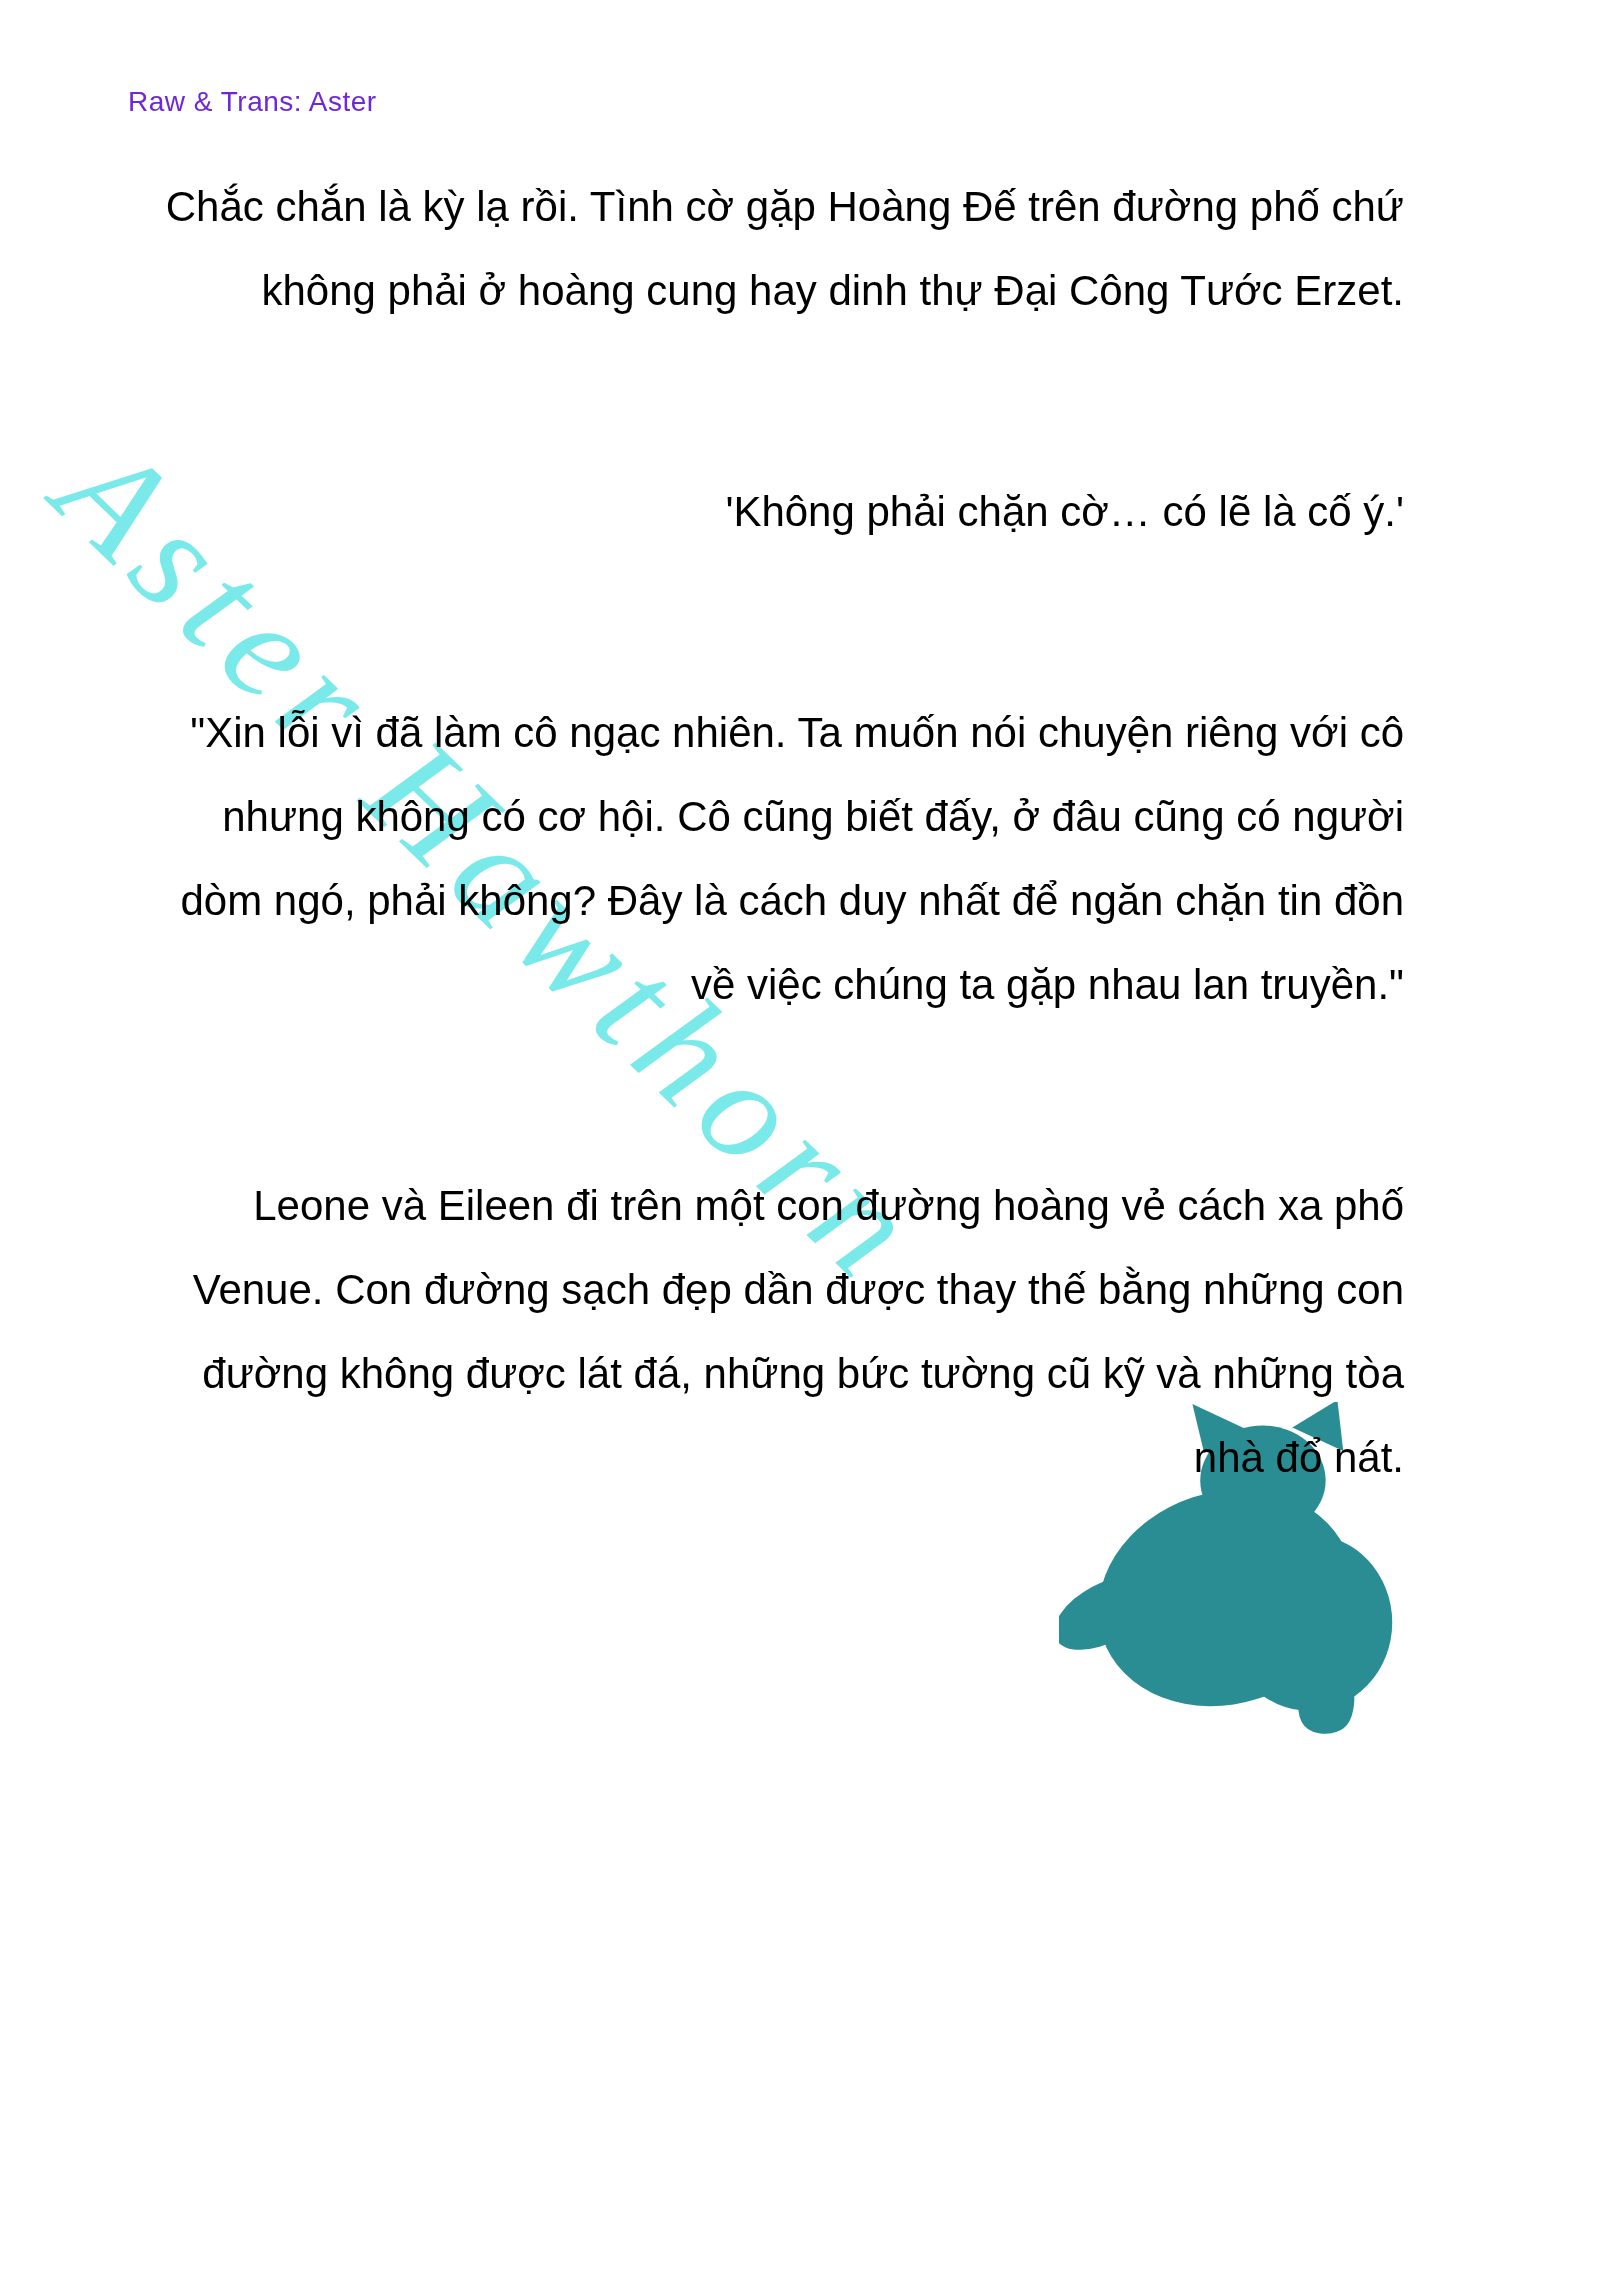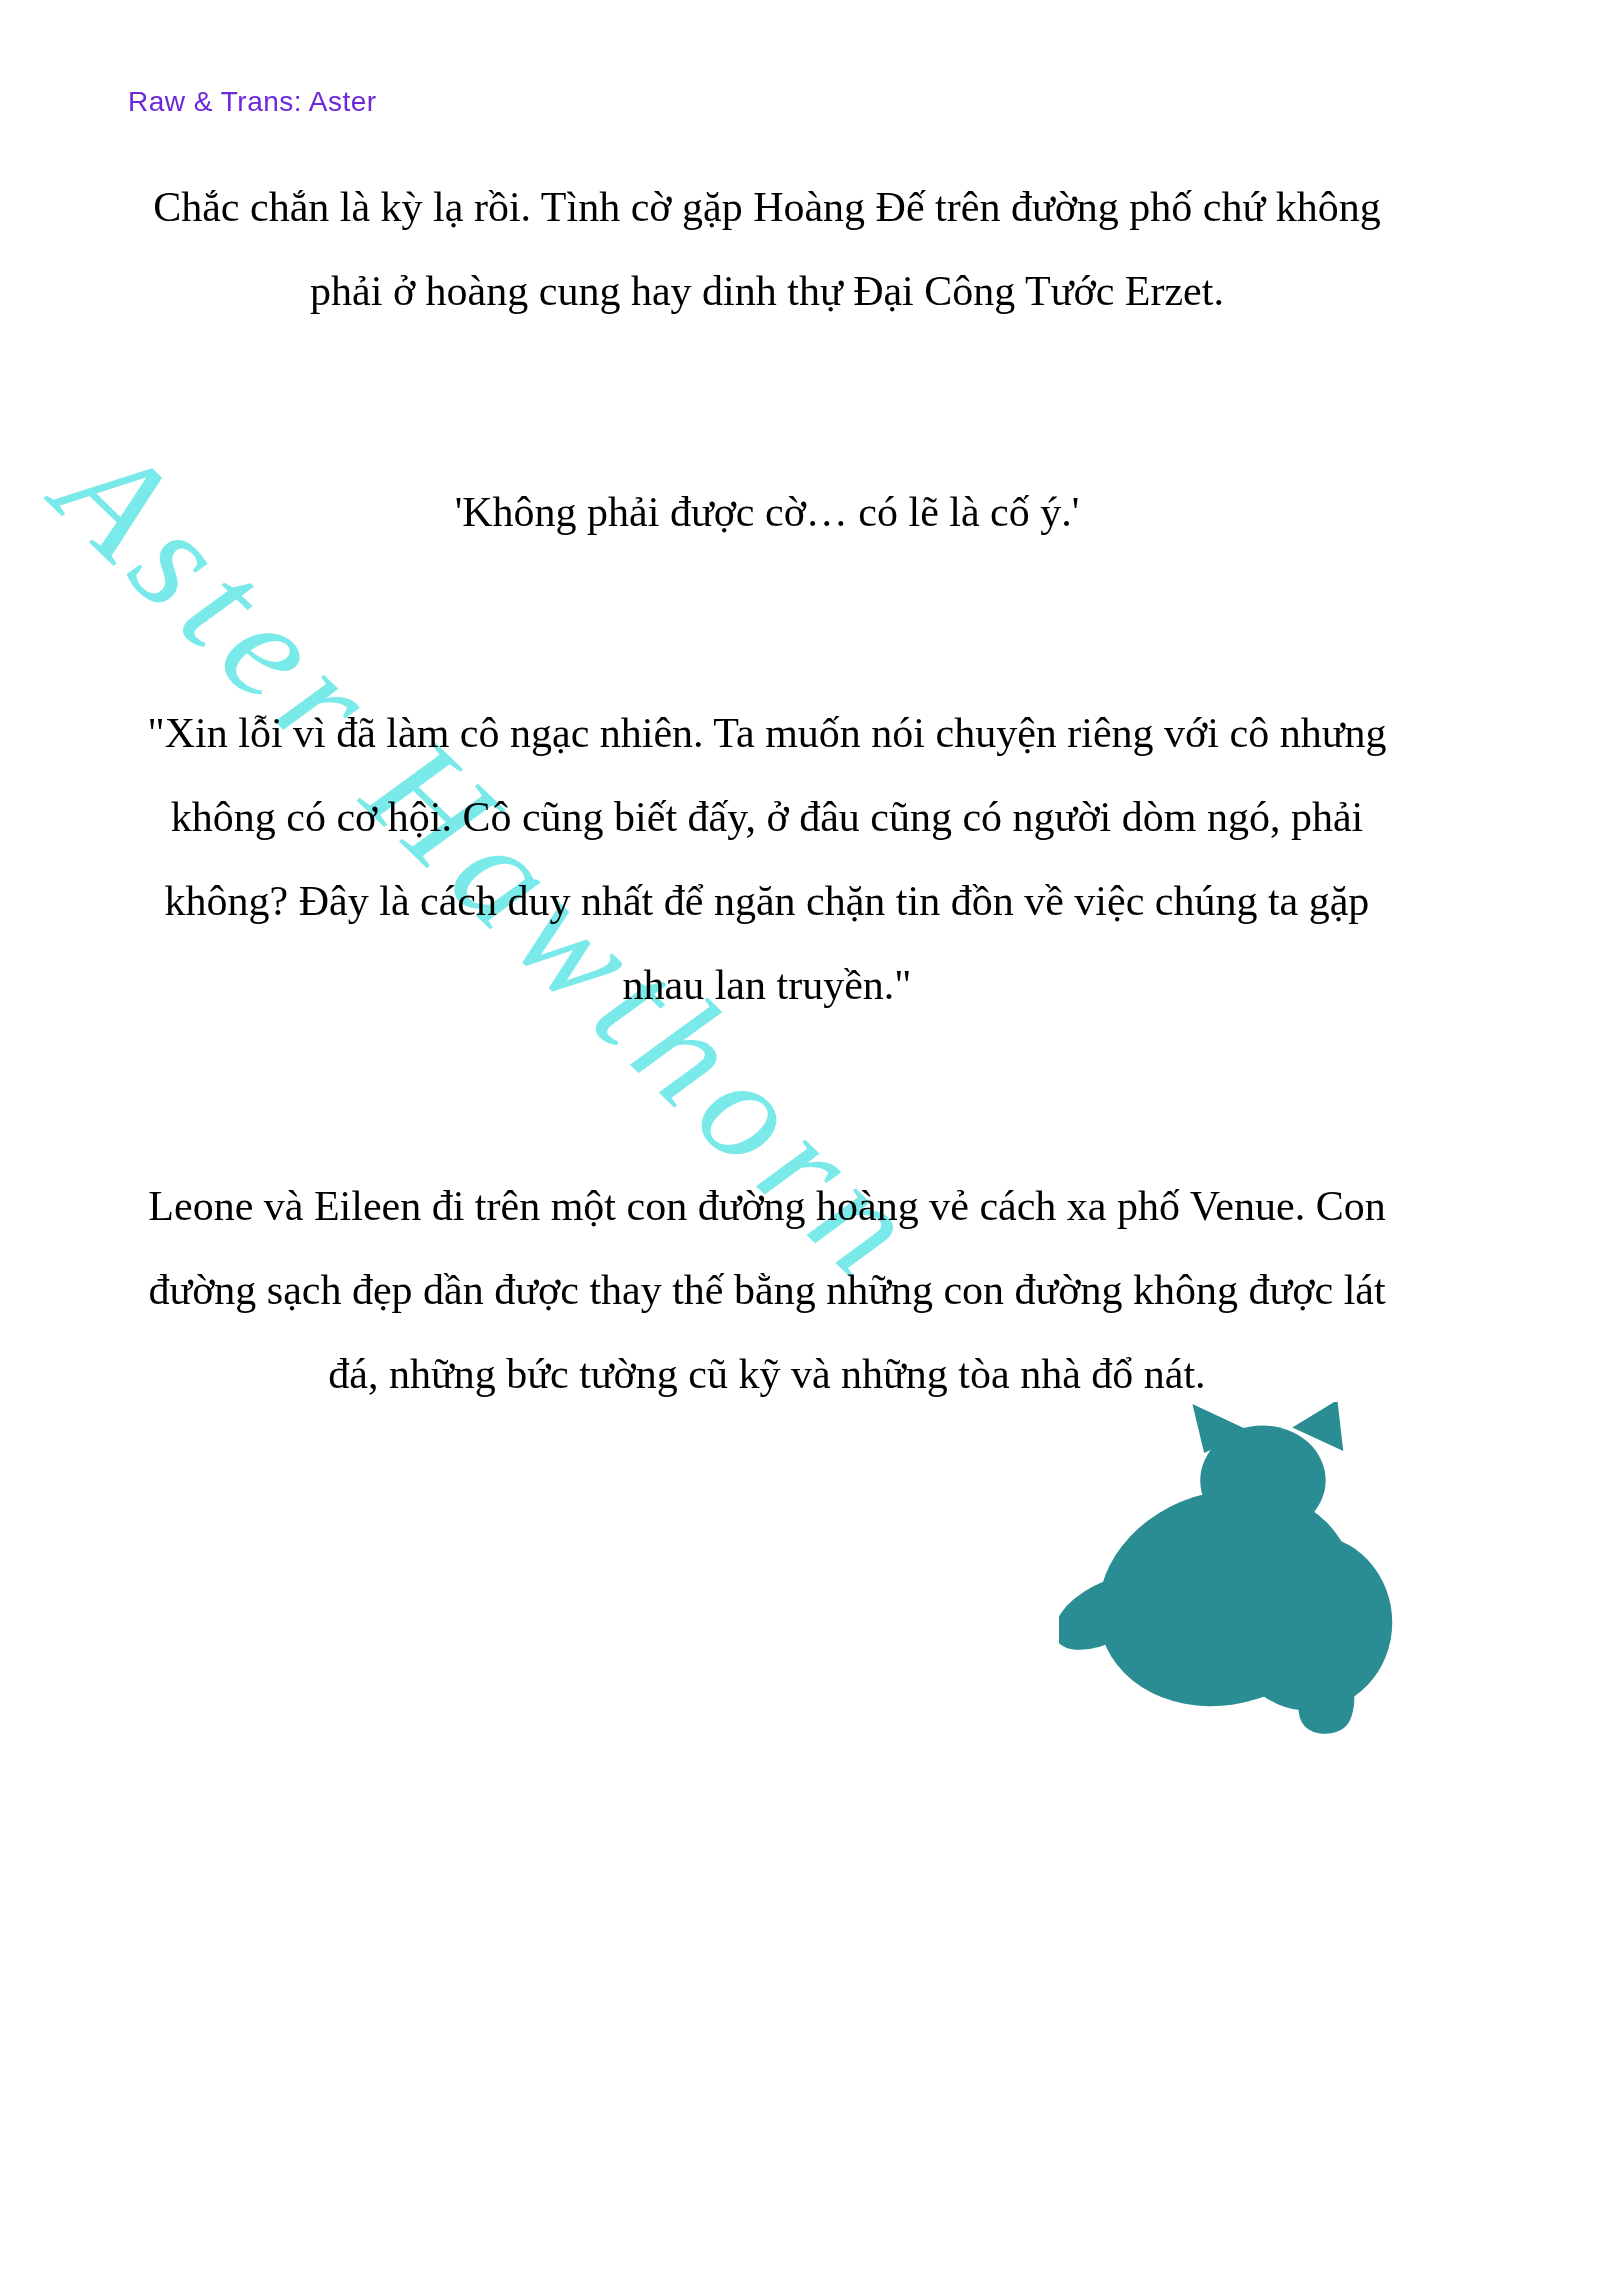--- a/index.html
+++ b/index.html
@@ -51,26 +51,26 @@
     z-index: 2;
   }
   .content {
     position: absolute;
     left: 130px;
     top: 165px;
     width: 1274px;
     z-index: 3;
   }
   .content p {
-    font-family: Liberation Serif, serif;
+    font-family: Liberation Sans, sans-serif;
     font-size: 42px;
     line-height: 84px;
     color: #000000;
     margin: 0 0 137px 0;
-    text-align: center;
+    text-align: right;
   }
 </style>
 </head>
 <body>
 
 <div class="page">
 
   <div class="watermark" style="color: rgb(121, 233, 233);">Aster Hawthorn</div>
 
   <svg class="cat" viewBox="0 0 360 345" xmlns="http://www.w3.org/2000/svg">
@@ -88,19 +88,19 @@
       <ellipse class="cat-fill" cx="255" cy="225" rx="85" ry="90" fill="#2b8d94"></ellipse>
 
       <path class="cat-fill" d="M 245 250 Q 310 270 300 315 Q 295 342 265 338 Q 240 334 245 300 Q 248 275 235 262 Z" fill="#2b8d94"></path>
     </g>
   </svg>
 
   <div class="credit-header">Raw &amp; Trans: Aster</div>
 
   <div class="content">
     <p>Chắc chắn là kỳ lạ rồi. Tình cờ gặp Hoàng Đế trên đường phố chứ không phải ở hoàng cung hay dinh thự Đại Công Tước Erzet.</p>
-    <p>'Không phải được cờ… có lẽ là cố ý.'</p>
+    <p>'Không phải chặn cờ… có lẽ là cố ý.'</p>
     <p>"Xin lỗi vì đã làm cô ngạc nhiên. Ta muốn nói chuyện riêng với cô nhưng không có cơ hội. Cô cũng biết đấy, ở đâu cũng có người dòm ngó, phải không? Đây là cách duy nhất để ngăn chặn tin đồn về việc chúng ta gặp nhau lan truyền."</p>
     <p>Leone và Eileen đi trên một con đường hoàng vẻ cách xa phố Venue. Con đường sạch đẹp dần được thay thế bằng những con đường không được lát đá, những bức tường cũ kỹ và những tòa nhà đổ nát.</p>
   </div>
 
 </div>
 
 
 </body></html>

